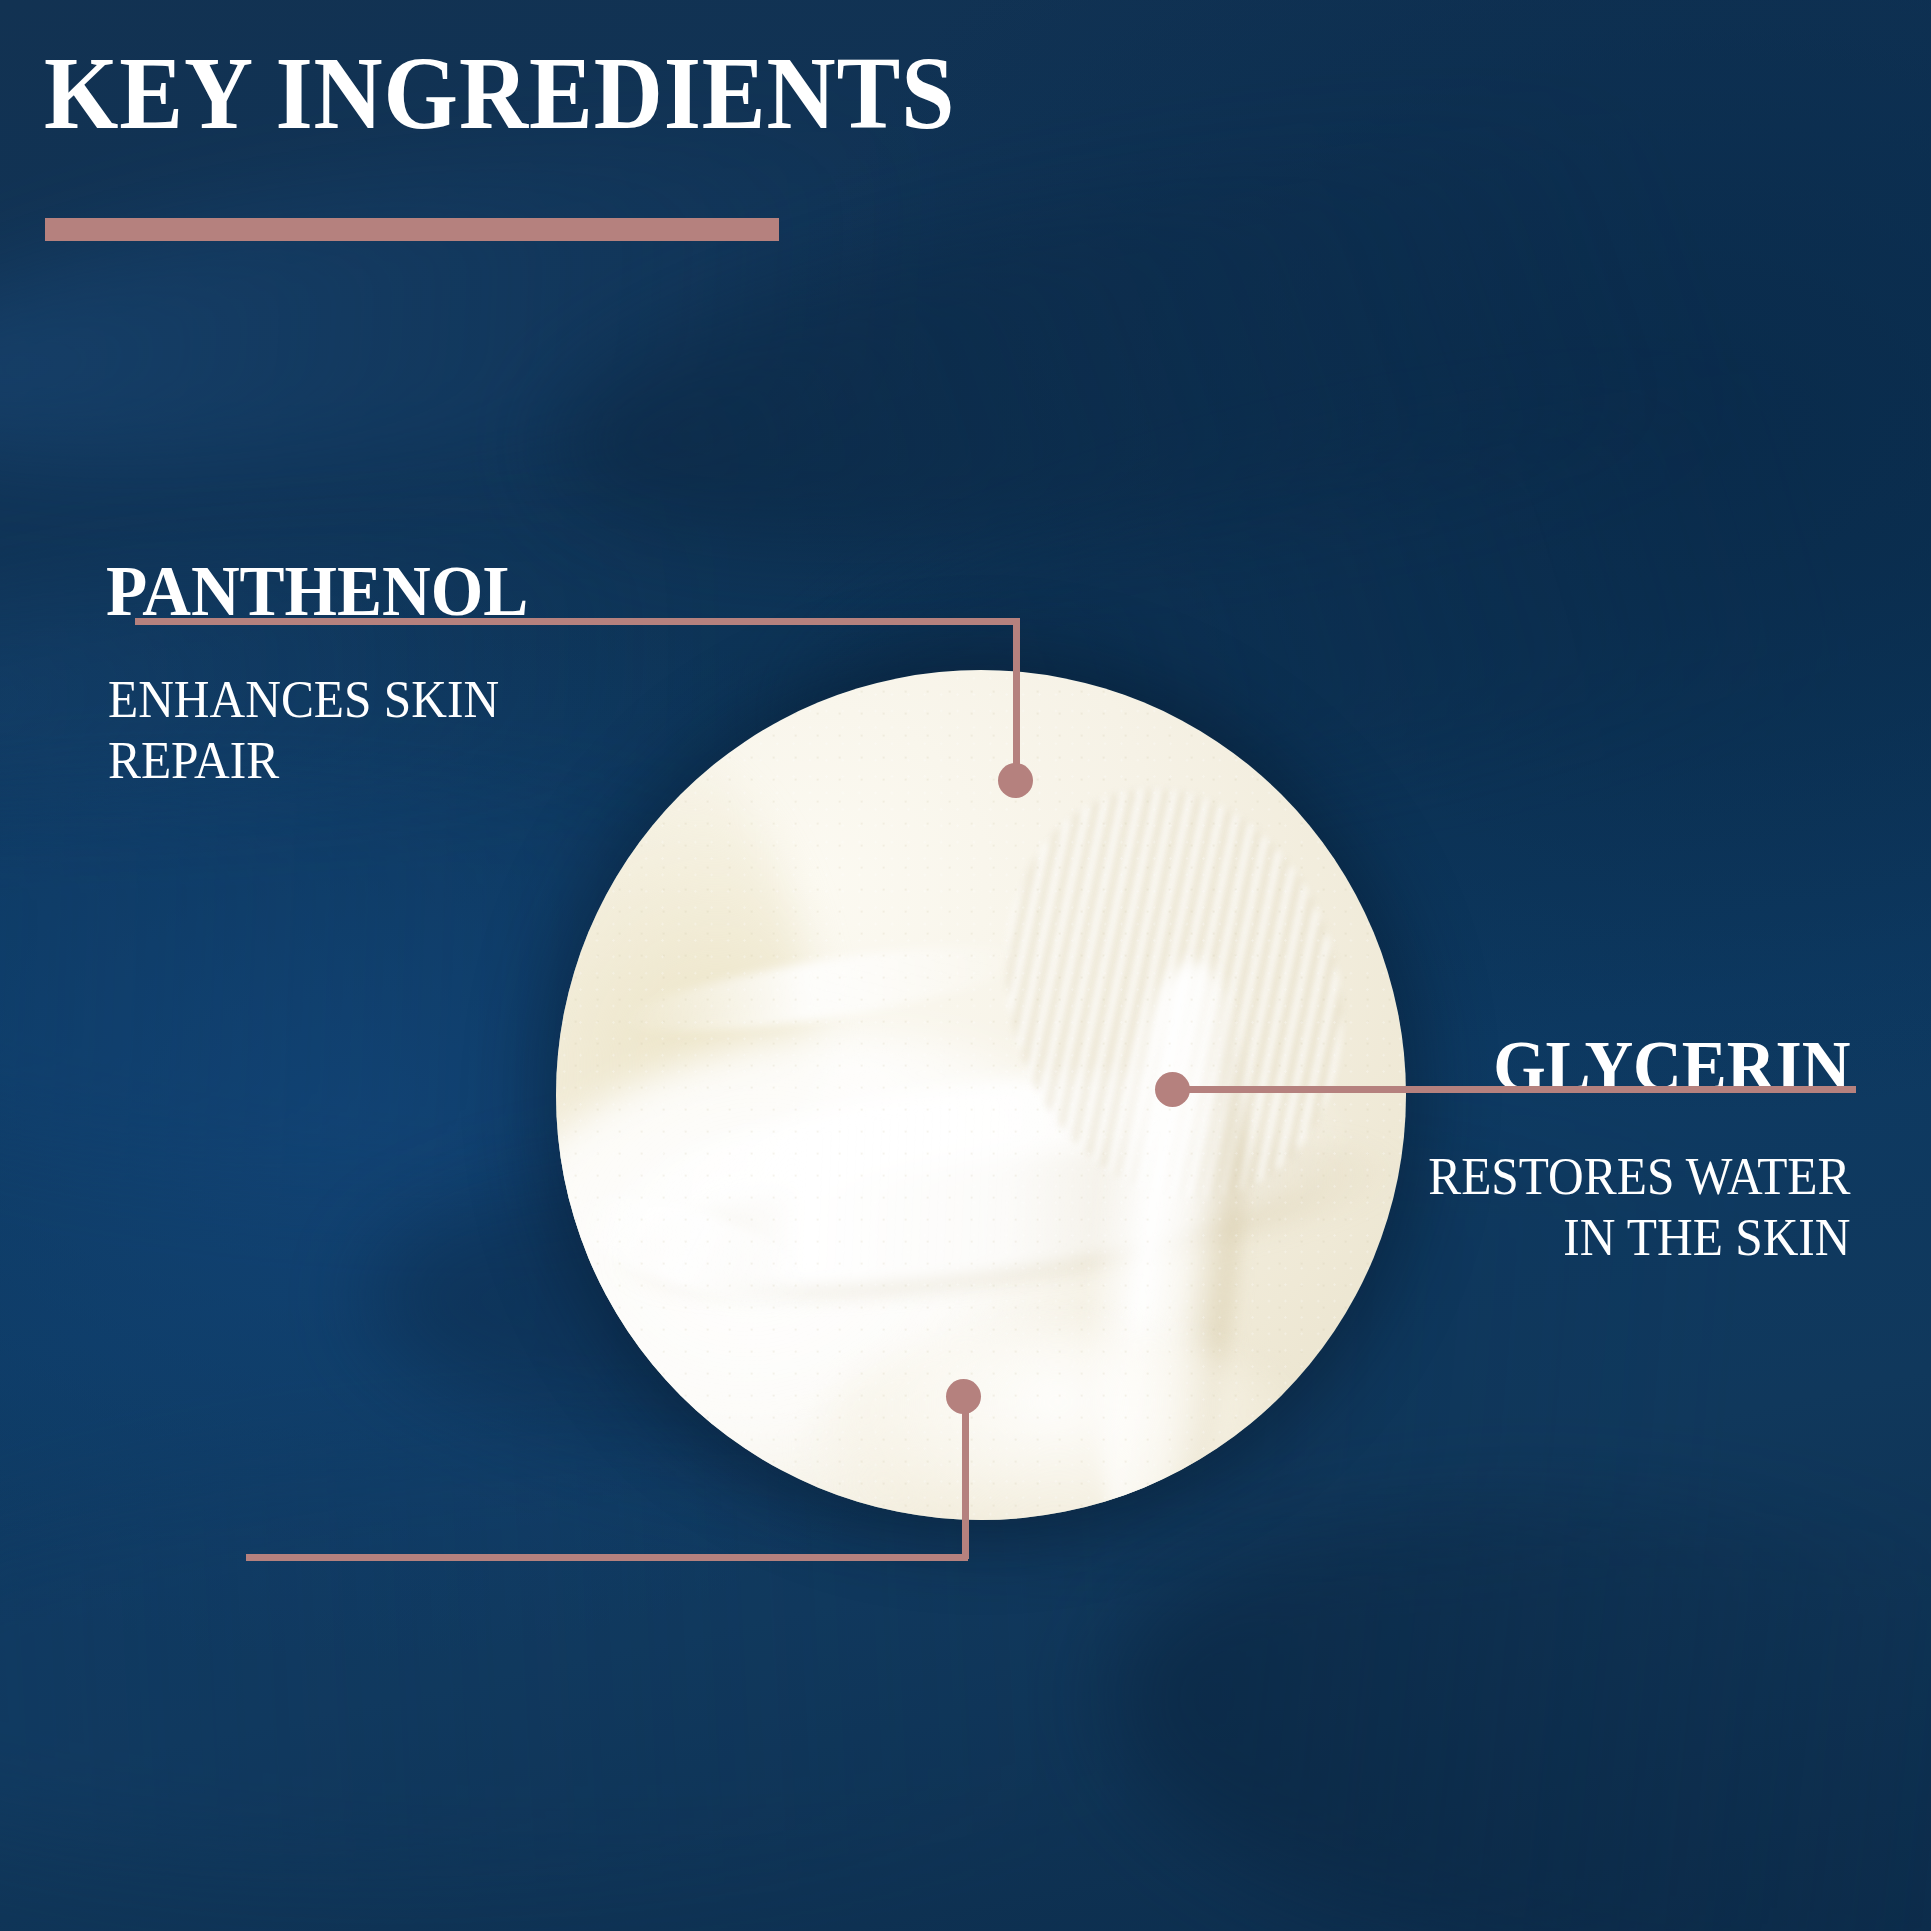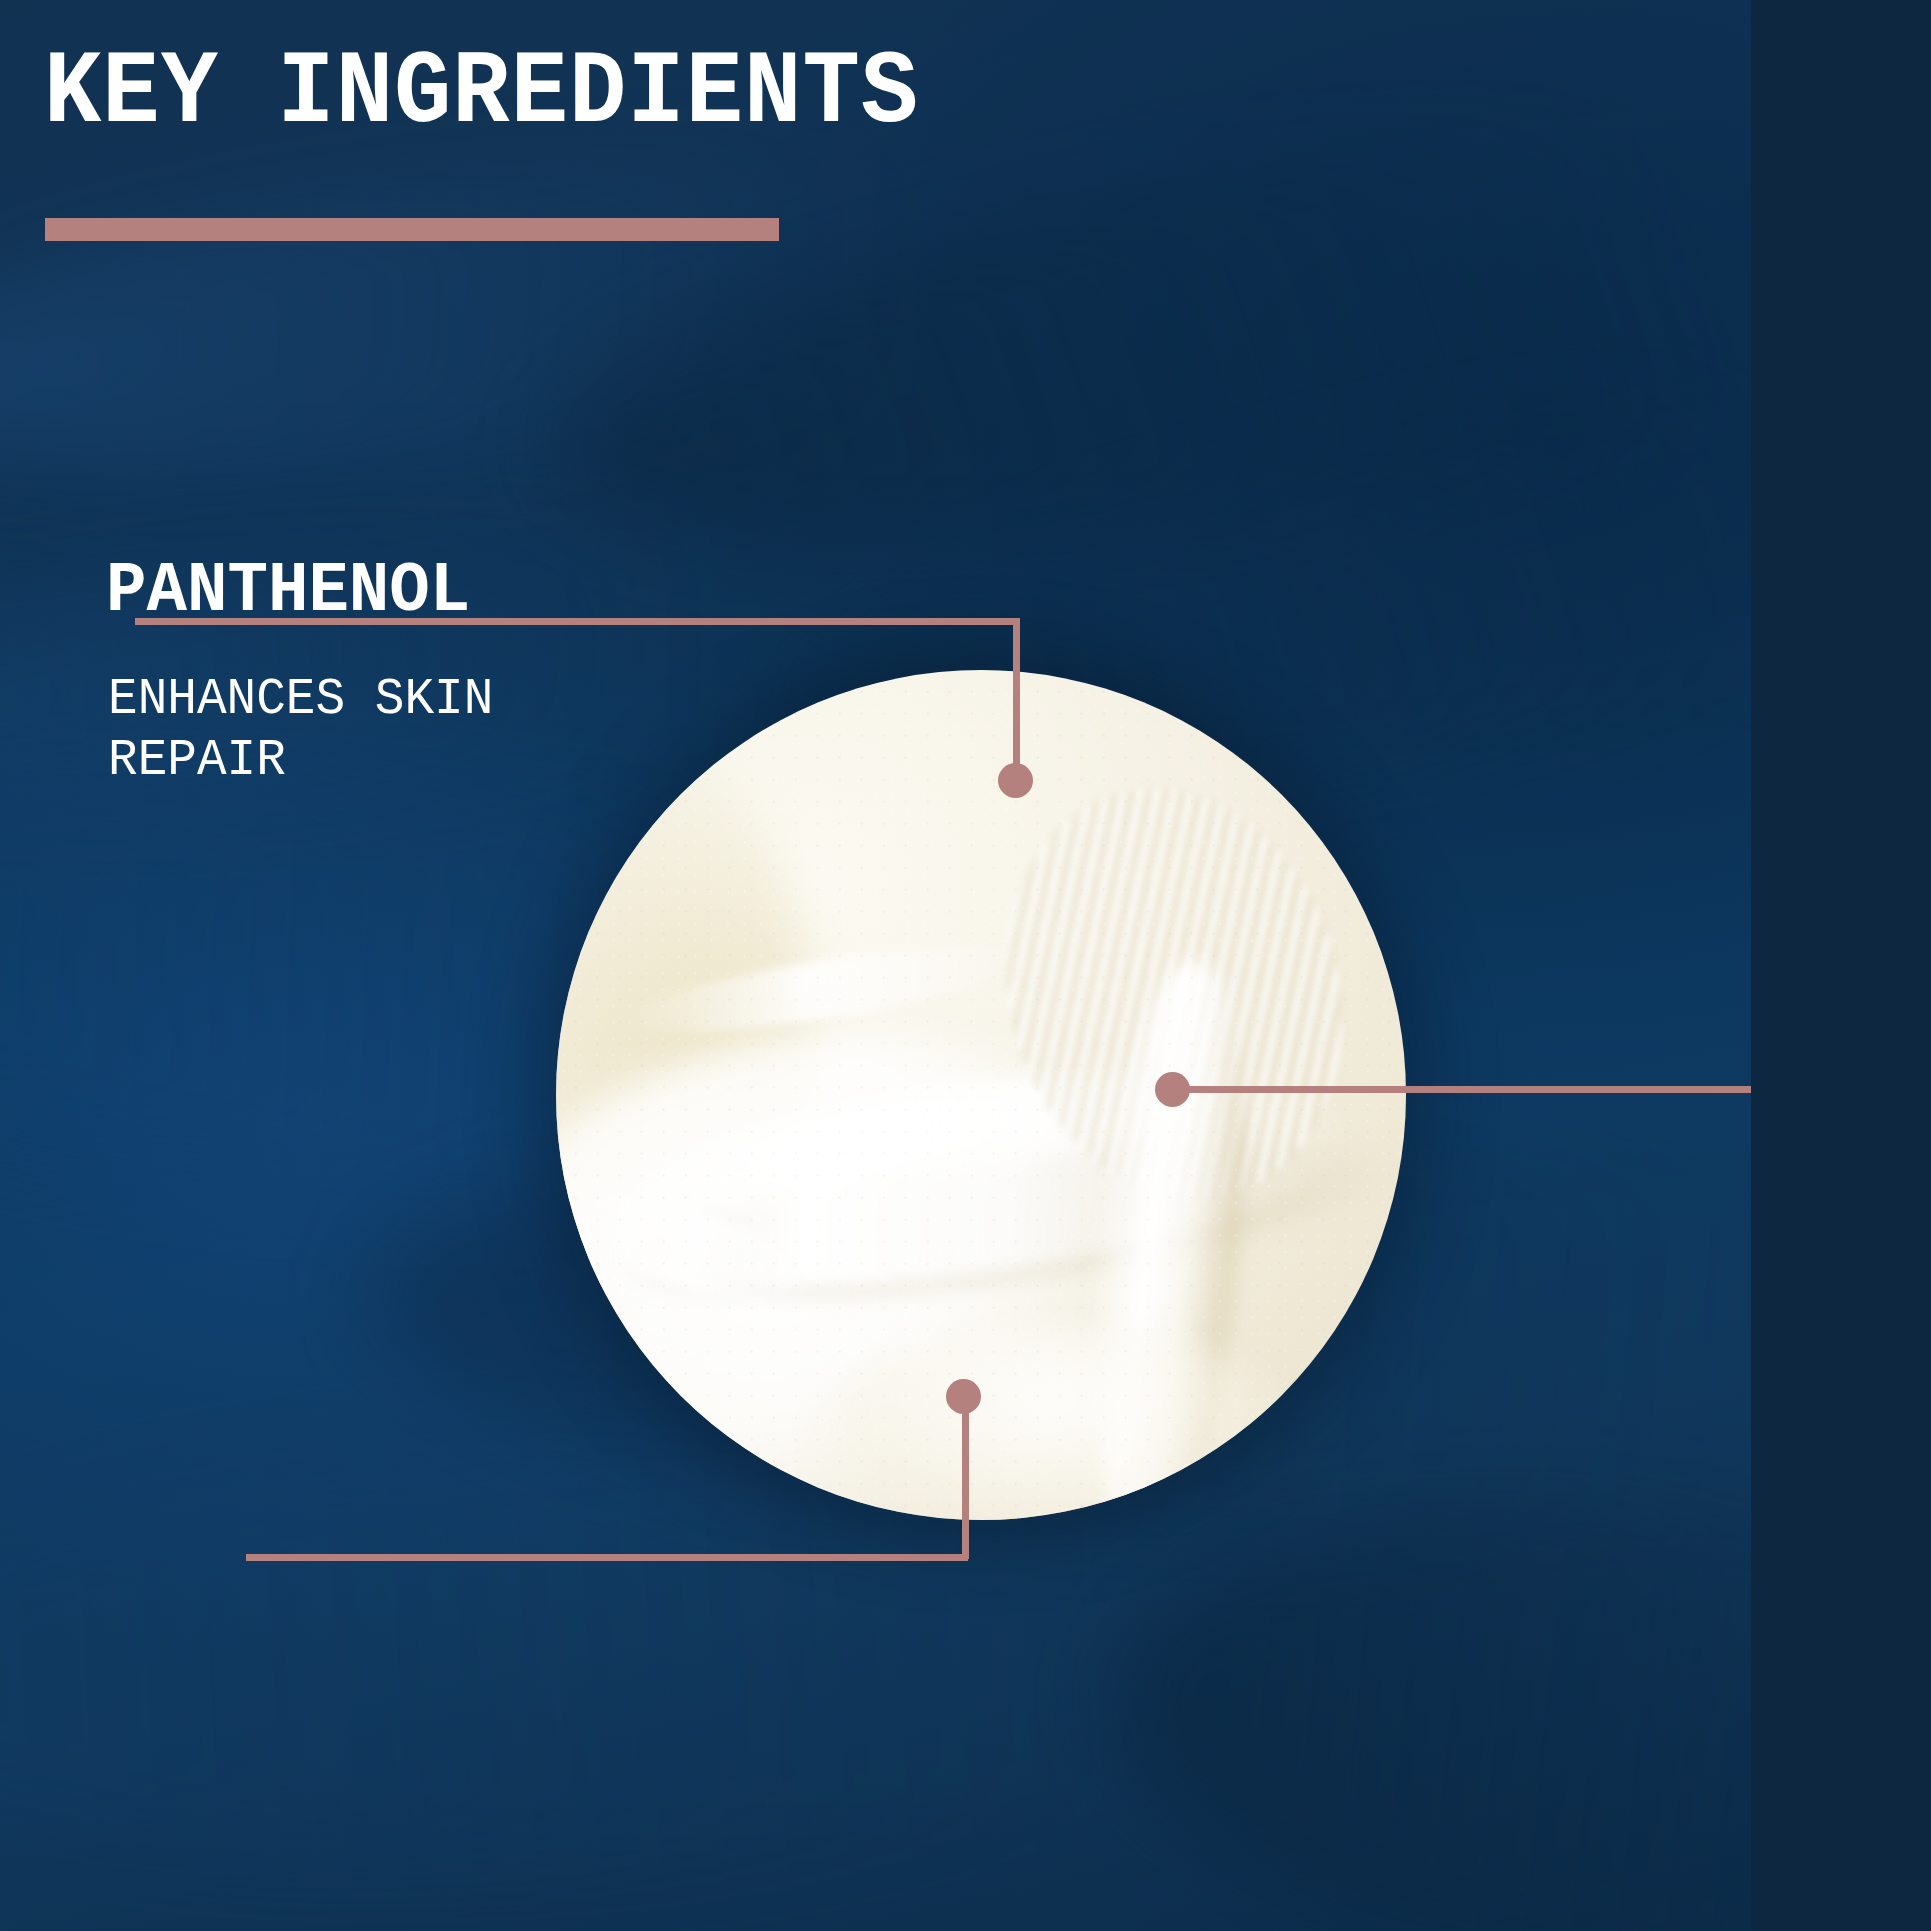--- a/index.html
+++ b/index.html
@@ -2,24 +2,24 @@
 <html><head>
 <meta charset="utf-8">
 <style>
   html, body {
     margin: 0;
     padding: 0;
     background: #0d2741;
   }
   #poster {
     position: relative;
-    width: 1751px;
+    width: 1931px;
     height: 1931px;
     overflow: hidden;
-    font-family: Liberation Mono, monospace;
+    font-family: Liberation Serif, serif;
     background:
       radial-gradient(ellipse 1255px 869px at 18% 58%, rgba(18,68,118,0.85) 0%, rgba(18,68,118,0.0) 62%),
       radial-gradient(ellipse 1448px 1062px at 88% 22%, rgba(9,42,74,0.9) 0%, rgba(9,42,74,0.0) 65%),
       linear-gradient(168deg, #123252 0%, #0f3356 22%, #0c3457 40%, #0d3a63 58%, #10385c 76%, #0c2c4b 100%);
   }
 
   
   .wave {
     position: absolute;
     pointer-events: none;
@@ -275,20 +275,25 @@
 
   <div class="callout c-left" id="panthenol">
     <div class="c-head">PANTHENOL</div>
     <div class="c-body">ENHANCES SKIN
 REPAIR</div>
   </div>
   <div class="rule" id="p-rule"></div>
   <div class="rule" id="p-vert"></div>
   <div class="dot" id="p-dot"></div>
 
+  <div class="callout c-right" id="glycerin">
+    <div class="c-head">GLYCERIN</div>
+    <div class="c-body">RESTORES WATER
+IN THE  SKIN</div>
+  </div>
   <div class="rule" id="g-rule"></div>
   <div class="dot" id="g-dot"></div>
 
   <div class="rule" id="b-rule"></div>
   <div class="rule" id="b-vert"></div>
   <div class="dot" id="b-dot"></div>
 
 </div>
 
 

